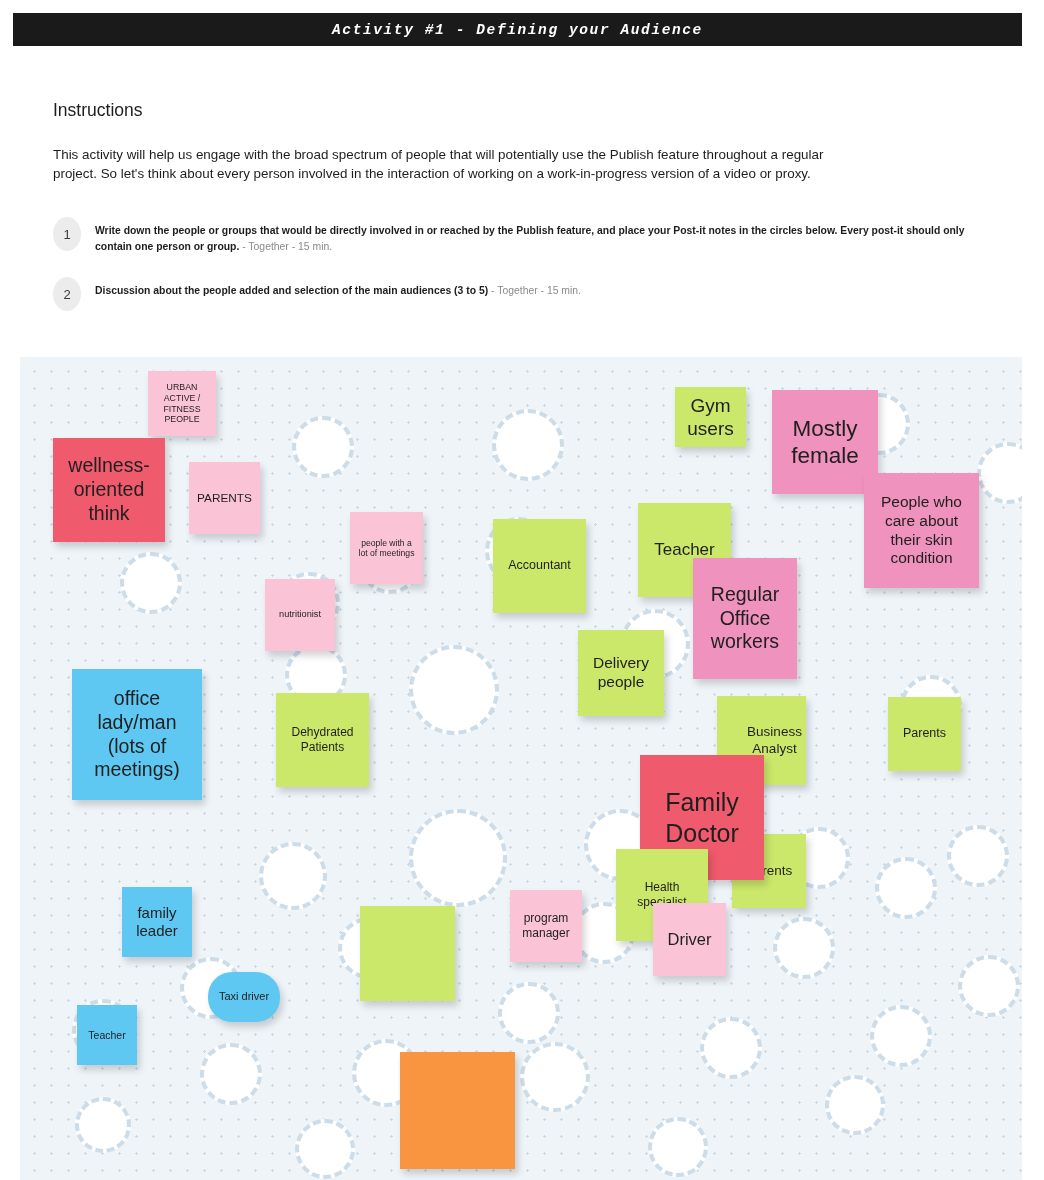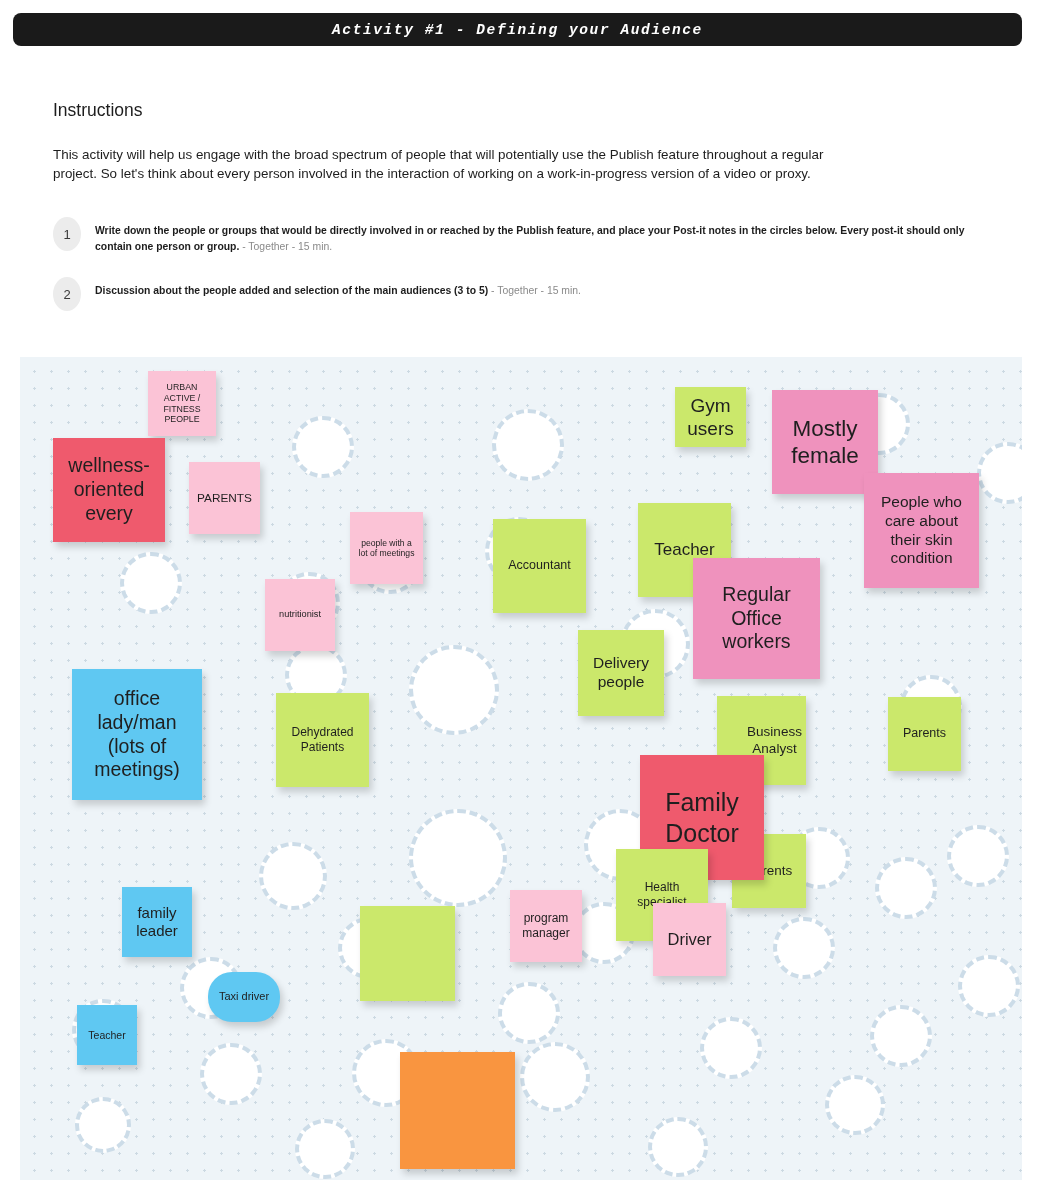--- a/index.html
+++ b/index.html
@@ -7,21 +7,21 @@
     width:1044px;height:1180px;
     background:#ffffff;
     font-family:"Liberation Sans",sans-serif;
     overflow:hidden;
     position:relative;
   }
 
   
   #header-bar{
     position:absolute;left:13px;top:13px;width:1009px;height:33px;
-    background:#1a1a1a;border-radius:8px;
+    background:#1a1a1a;border-radius:0;
     display:flex;align-items:center;justify-content:center;
   }
   #header-title{
     color:#ffffff;
     font-family:"Liberation Mono","DejaVu Sans Mono",monospace;
     font-style:italic;font-weight:700;font-size:14.5px;letter-spacing:1.6px;
   }
 
   
   #instructions{
@@ -139,30 +139,30 @@
       <div class="target-circle" style="left: 332px; top: 682px; width: 68px; height: 68px;"></div>
       <div class="target-circle" style="left: 680px; top: 660px; width: 62px; height: 62px;"></div>
       <div class="target-circle" style="left: 55px; top: 740px; width: 56px; height: 56px;"></div>
       <div class="target-circle" style="left: 275px; top: 762px; width: 60px; height: 60px;"></div>
       <div class="target-circle" style="left: 500px; top: 685px; width: 70px; height: 70px;"></div>
       <div class="target-circle" style="left: 805px; top: 718px; width: 60px; height: 60px;"></div>
       <div class="target-circle" style="left: 628px; top: 760px; width: 60px; height: 60px;"></div>
     </div>
   <div id="notes-layer">
       <div class="note pink-light" style="left: 128px; top: 14px; width: 68px; height: 65px; font-size: 8.8px; font-weight: 400;">URBAN ACTIVE / FITNESS PEOPLE</div>
-      <div class="note red" style="left: 33px; top: 81px; width: 112px; height: 104px; font-size: 19.5px; font-weight: 400;">wellness-oriented every</div>
+      <div class="note red" style="left: 33px; top: 81px; width: 112px; height: 104px; font-size: 19.5px; font-weight: 400;">wellness-oriented think</div>
       <div class="note pink-light" style="left: 169px; top: 105px; width: 71px; height: 72px; font-size: 11.8px; font-weight: 400;">PARENTS</div>
       <div class="note pink-light" style="left: 330px; top: 155px; width: 73px; height: 72px; font-size: 8.6px; font-weight: 400;">people with a lot of meetings</div>
       <div class="note pink-light" style="left: 245px; top: 222px; width: 70px; height: 72px; font-size: 9.2px; font-weight: 400;">nutritionist</div>
       <div class="note green" style="left: 473px; top: 162px; width: 93px; height: 94px; font-size: 12.5px; font-weight: 400;">Accountant</div>
       <div class="note green" style="left: 655px; top: 30px; width: 71px; height: 60px; font-size: 19px; font-weight: 400;">Gym users</div>
       <div class="note pink-mid" style="left: 752px; top: 33px; width: 106px; height: 104px; font-size: 22.5px; font-weight: 400;">Mostly female</div>
       <div class="note pink-mid" style="left: 844px; top: 116px; width: 115px; height: 115px; font-size: 15.5px; font-weight: 400;">People who care about their skin condition</div>
       <div class="note green" style="left: 618px; top: 146px; width: 93px; height: 94px; font-size: 17px; font-weight: 400;">Teacher</div>
-      <div class="note pink-mid" style="left: 673px; top: 201px; width: 127px; height: 121px; font-size: 19.5px; font-weight: 400;">Regular Office workers</div>
+      <div class="note pink-mid" style="left: 673px; top: 201px; width: 104px; height: 121px; font-size: 19.5px; font-weight: 400;">Regular Office workers</div>
       <div class="note green" style="left: 558px; top: 273px; width: 86px; height: 86px; font-size: 15.5px; font-weight: 400;">Delivery people</div>
       <div class="note green" style="left: 697px; top: 339px; width: 89px; height: 89px; font-size: 13.5px; font-weight: 400; padding-left: 32px;">Business Analyst</div>
       <div class="note green" style="left: 868px; top: 340px; width: 73px; height: 74px; font-size: 12.5px; font-weight: 400;">Parents</div>
       <div class="note blue" style="left: 52px; top: 312px; width: 130px; height: 131px; font-size: 19.5px; font-weight: 400;">office lady/man (lots of meetings)</div>
       <div class="note green" style="left: 256px; top: 336px; width: 93px; height: 94px; font-size: 12px; font-weight: 400;">Dehydrated Patients</div>
       <div class="note green" style="left: 712px; top: 477px; width: 74px; height: 74px; font-size: 13.5px; font-weight: 400;">Parents</div>
       <div class="note red" style="left: 620px; top: 398px; width: 124px; height: 125px; font-size: 25px; font-weight: 400;">Family Doctor</div>
       <div class="note green" style="left: 596px; top: 492px; width: 92px; height: 92px; font-size: 12px; font-weight: 400;">Health specialist</div>
       <div class="note blue" style="left: 102px; top: 530px; width: 70px; height: 70px; font-size: 15px; font-weight: 400;">family leader</div>
       <div class="note pink-light" style="left: 490px; top: 533px; width: 72px; height: 72px; font-size: 12px; font-weight: 400;">program manager</div>

